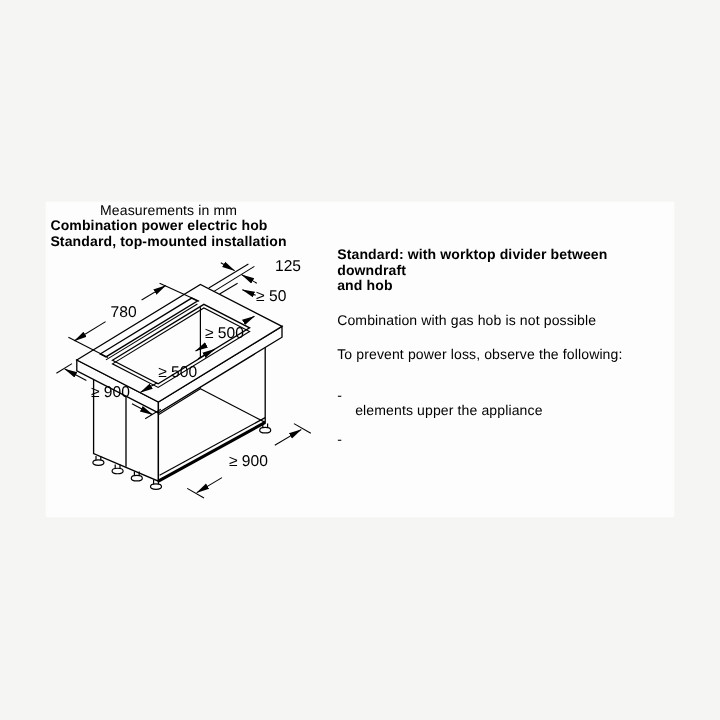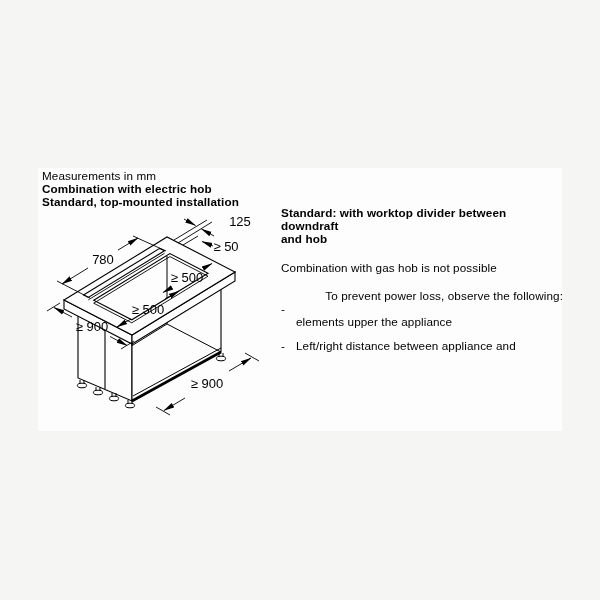--- a/index.html
+++ b/index.html
@@ -10,48 +10,48 @@
     color:#000;
   }
   .card{
     position:absolute;left:38px;top:168px;width:524px;height:263px;
     background:#fdfdfd;
   }
   .header{
     position:absolute;left:42px;top:169px;
     font-size:11.7px;line-height:13.2px;letter-spacing:0.1px;
   }
-  .header .note{font-weight:400;}
+  .header .note{font-weight:400;text-align:center;}
   .header .title{font-weight:700;}
   .rightcol{
     position:absolute;left:281px;top:206px;width:282px;
     font-size:11.7px;line-height:13.2px;letter-spacing:0.1px;
   }
   .para{margin:0;}
   .mb1{margin-bottom:15px;font-weight:bold;}
   .mb2{margin-bottom:15px;margin-top:15px;}
-  .mb3{text-align:right;}
+  .mb3{margin-bottom:21px;}
   .mb4{margin-bottom:11px;}
   .bullet{display:flex;}
   .bullet .dash{width:15px;flex:0 0 15px;}
   .bullet .btxt{flex:1;}
   svg.diagram{position:absolute;left:0;top:0;width:600px;height:600px;}
   svg.diagram text{
     font-family:"Liberation Sans", sans-serif;
     font-size:13px;fill:#000;
   }
 </style>
 </head>
 <body>
 
 <div class="card"></div>
 
 <div class="header">
   <div class="note">Measurements in mm</div>
-  <div class="title">Combination with electric hob</div>
+  <div class="title">Combination power electric hob</div>
   <div class="title">Standard, top-mounted installation</div>
 </div>
 
 <svg class="diagram" viewBox="0 0 600 600">
   <defs>
     <marker id="ah" viewBox="0 0 10 6" refX="9.5" refY="3" markerWidth="11" markerHeight="7" orient="auto" markerUnits="userSpaceOnUse">
       <path d="M0,0.7 L10,3 L0,5.3 Z" fill="#000"></path>
     </marker>
     <clipPath id="cp">
       <path d="M83.5,295 L159.7,248.4 L164.5,250.8 L88.3,297.4 Z"></path>
@@ -163,16 +163,16 @@
   <div class="bullet mb4">
     <span class="dash">-</span>
     <span class="btxt">
       <br>
       <span>elements upper the appliance</span>
     </span>
   </div>
   <div class="bullet">
     <span class="dash">-</span>
     <span class="btxt">
-      <span>Left/right distance between appliance and</span><br>
+      <br>
     </span>
   </div>
 </div>
 
 </body></html>

